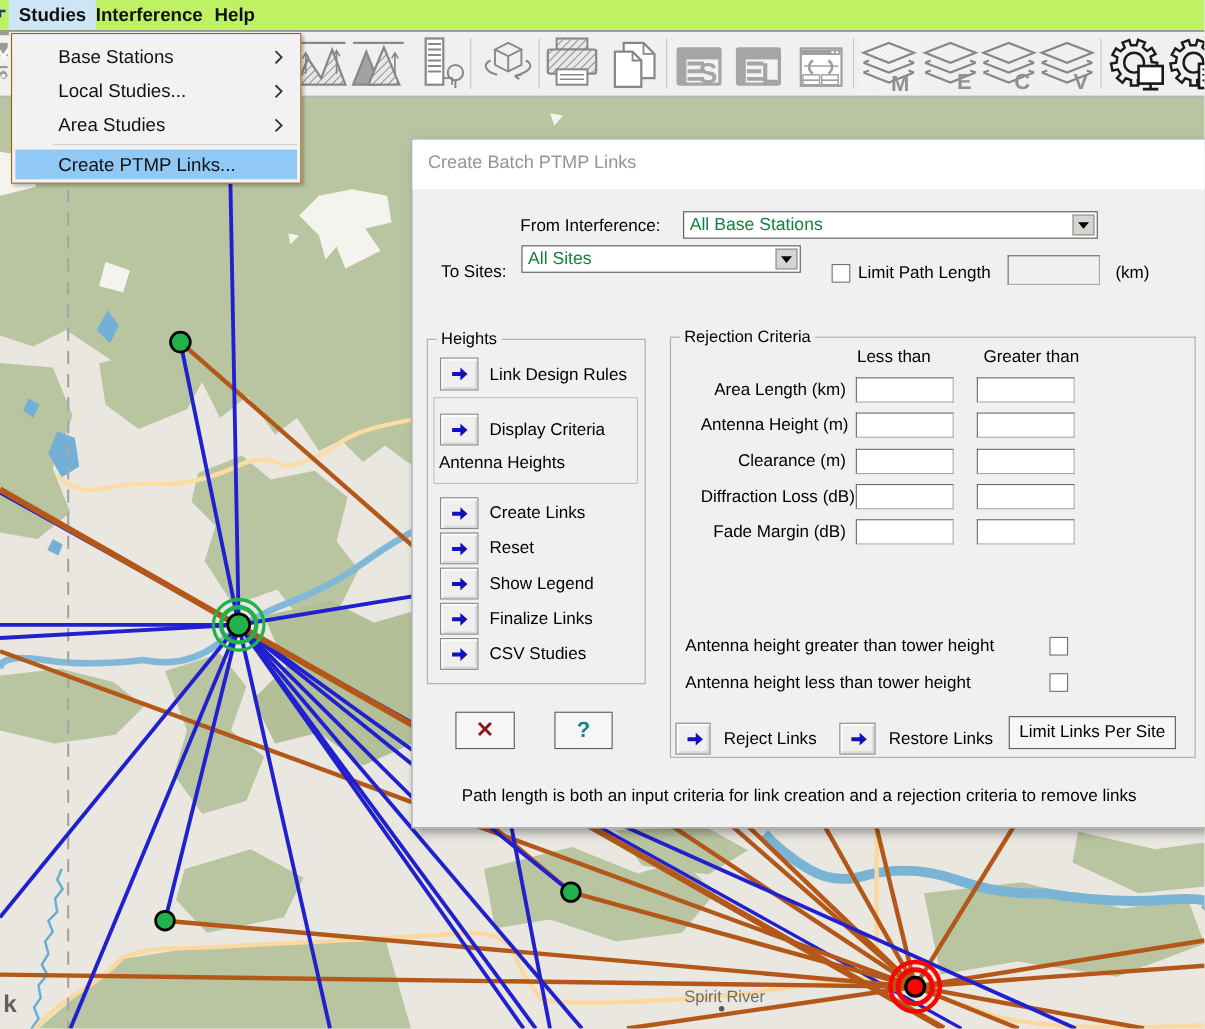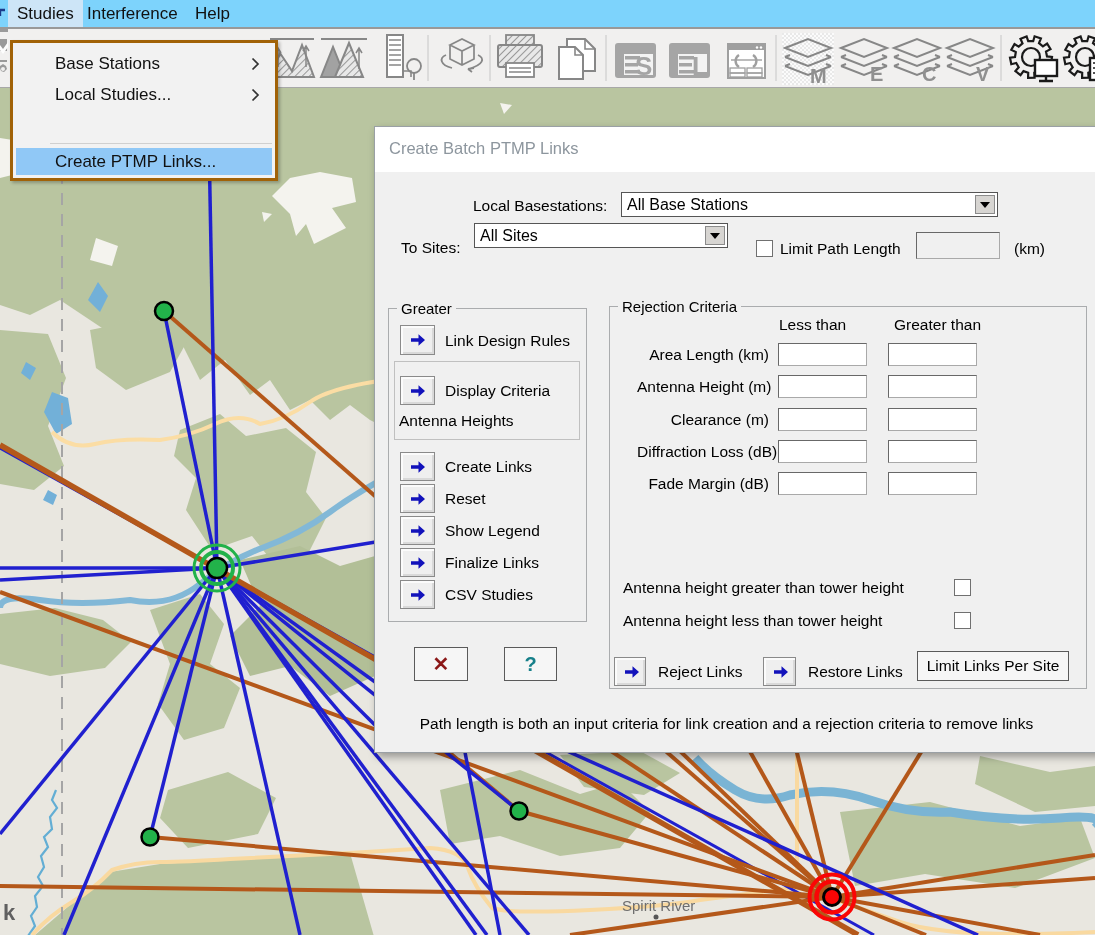--- a/index.html
+++ b/index.html
@@ -1,34 +1,34 @@
 <!DOCTYPE html>
 <html><head>
 <meta charset="utf-8">
 <style>
 html,body{margin:0;padding:0;}
 body{width:1095px;height:935px;overflow:hidden;position:relative;
  font-family:"Liberation Sans",sans-serif;background:#e9e7e0;}
 #map{position:absolute;left:0;top:0;}
 #toolbar{position:absolute;left:0;top:27px;width:1095px;height:61px;
  background:#f1f0ef;border-top:2px solid #999;border-bottom:1px solid #a8a8a8;box-sizing:border-box;}
-#menubar{position:absolute;left:0;top:0;width:1095px;height:27px;background:#7dd3fc;}
+#menubar{position:absolute;left:0;top:0;width:1095px;height:27px;background:#bef264;font-weight:bold;}
 .mitem{position:absolute;top:0;height:27px;line-height:27px;font-size:17px;color:#111;padding:0 9px;}
-#dropdown{position:absolute;left:10px;top:40px;width:262px;height:135px;background:#f2f2f2;
- border:3px solid #a16207;box-shadow:2px 2px 3px rgba(0,0,0,0.25);text-decoration:underline;}
+#dropdown{position:absolute;left:10px;top:30px;width:262px;height:135px;background:#f2f2f2;
+ border:1px solid #a16207;box-shadow:2px 2px 3px rgba(0,0,0,0.25);text-decoration:underline;}
 .ditem{position:absolute;left:3px;width:256px;height:27px;line-height:27px;font-size:17px;color:#111;}
 .ditem .lab{position:absolute;left:39px;}
 .ditem .arr{position:absolute;right:12px;font-size:14px;color:#444;}
 #dialog{position:absolute;left:374px;top:126px;width:742px;height:627px;background:#f0f0f0;
  border:1px solid #9aa0a5;box-shadow:3px 4px 8px rgba(0,0,0,0.35);box-sizing:border-box;}
 #dtitle{position:absolute;left:0;top:0;width:100%;height:45px;background:#ffffff;}
 #dtitle span{position:absolute;left:14px;top:12px;font-size:16.5px;color:#8d969e;}
 .lbl{position:absolute;font-size:15.5px;color:#000;white-space:nowrap;}
 .combo{position:absolute;background:#fff;border:1px solid #555;box-sizing:border-box;}
-.combo .ct{position:absolute;left:5px;top:2.5px;font-size:16px;color:#000000;white-space:nowrap;}
+.combo .ct{position:absolute;left:5px;top:2.5px;font-size:16px;color:#15803d;white-space:nowrap;}
 .combo .cb{position:absolute;right:2px;top:2px;bottom:2px;width:20px;background:#d7d5d2;
  border:1px solid #8b8b8b;box-sizing:border-box;}
 .combo .cb:after{content:"";position:absolute;left:4px;top:6px;border:5px solid transparent;border-top:6px solid #000;}
 .field{position:absolute;background:#fff;border:1px solid #a9a9a9;border-top-color:#686868;border-left-color:#686868;box-sizing:border-box;}
 .grp{position:absolute;border:1px solid #aaacae;box-sizing:border-box;}
 .grp .gl{position:absolute;left:8px;top:-9px;background:#f0f0f0;padding:0 4px;font-size:15px;color:#000;white-space:nowrap;}
 .abtn{position:absolute;width:35px;height:29px;background:#efefef;border:1px solid #8a8a8a;box-shadow:inset 2px 2px 0 #fbfbfb,inset -2px -2px 0 #d9d9d9;box-sizing:border-box;}
 .abtn svg{position:absolute;left:9px;top:7px;}
 .chk{position:absolute;width:17px;height:17px;background:#fff;border:1px solid #707070;box-sizing:border-box;}
 .btn{position:absolute;background:#f6f6f6;border:1px solid #5a5a5a;box-sizing:border-box;
@@ -283,47 +283,53 @@
       <span class="arr"><svg width="9" height="16" viewBox="0 0 9 16" style="margin-top:6px">
           <path d="M1.5 2.5 L7 8 L1.5 13.5" stroke="#333" fill="none" stroke-width="1.7"></path>
         </svg></span>
     </div>
  <div class="ditem" style="top:38px;">
       <span class="lab">Local Studies...</span>
       <span class="arr"><svg width="9" height="16" viewBox="0 0 9 16" style="margin-top:6px">
           <path d="M1.5 2.5 L7 8 L1.5 13.5" stroke="#333" fill="none" stroke-width="1.7"></path>
         </svg></span>
     </div>
+ <div class="ditem" style="top:69px;">
+      <span class="lab">Area Studies</span>
+      <span class="arr"><svg width="9" height="16" viewBox="0 0 9 16" style="margin-top:6px">
+          <path d="M1.5 2.5 L7 8 L1.5 13.5" stroke="#333" fill="none" stroke-width="1.7"></path>
+        </svg></span>
+    </div>
  <div style="position:absolute;left:37px;top:100px;width:222px;height:1px;background:#d0d0d0;"></div>
  <div class="ditem" style="top:105px;background:#90c8f6;">
       <span class="lab">Create PTMP Links...</span>
     </div>
 </div>
 
 <div id="dialog">
  <div id="dtitle">
       <span>Create Batch PTMP Links</span>
     </div>
- <div class="lbl" style="left:98px;top:70px;">Local Basestations:</div>
+ <div class="lbl" style="left:98px;top:70px;">From Interference:</div>
  <div class="combo" style="left:246px;top:65px;width:377px;height:25px;">
       <span class="ct">All Base Stations</span>
       <span class="cb"></span>
     </div>
  <div class="lbl" style="left:26px;top:112px;">To Sites:</div>
  <div class="combo" style="left:99px;top:96px;width:254px;height:25px;">
       <span class="ct">All Sites</span>
       <span class="cb"></span>
     </div>
  <div class="chk" style="left:381px;top:113px;"></div>
  <div class="lbl" style="left:405px;top:113px;">Limit Path Length</div>
  <div class="field" style="left:541px;top:105px;width:84px;height:27px;background:#f0f0f0;"></div>
  <div class="lbl" style="left:639px;top:113px;">(km)</div>
 
  <div class="grp" style="left:13px;top:181px;width:199px;height:314px;">
-      <span class="gl">Greater</span>
+      <span class="gl">Heights</span>
     </div>
  <div class="grp" style="left:234px;top:179px;width:478px;height:383px;">
       <span class="gl">Rejection Criteria</span>
     </div>
 
  <div class="grp" style="left:19px;top:234px;width:186px;height:79px;border-color:#c0c0c0;"></div>
  <div class="abtn" style="left:25px;top:198px;height:30px;">
       <svg width="16" height="14" viewBox="0 0 16 14">
         <path d="M1 5.2h7.5V1.2l6.5 5.8-6.5 5.8V8.8H1z" fill="#1212bb"></path>
       </svg>

